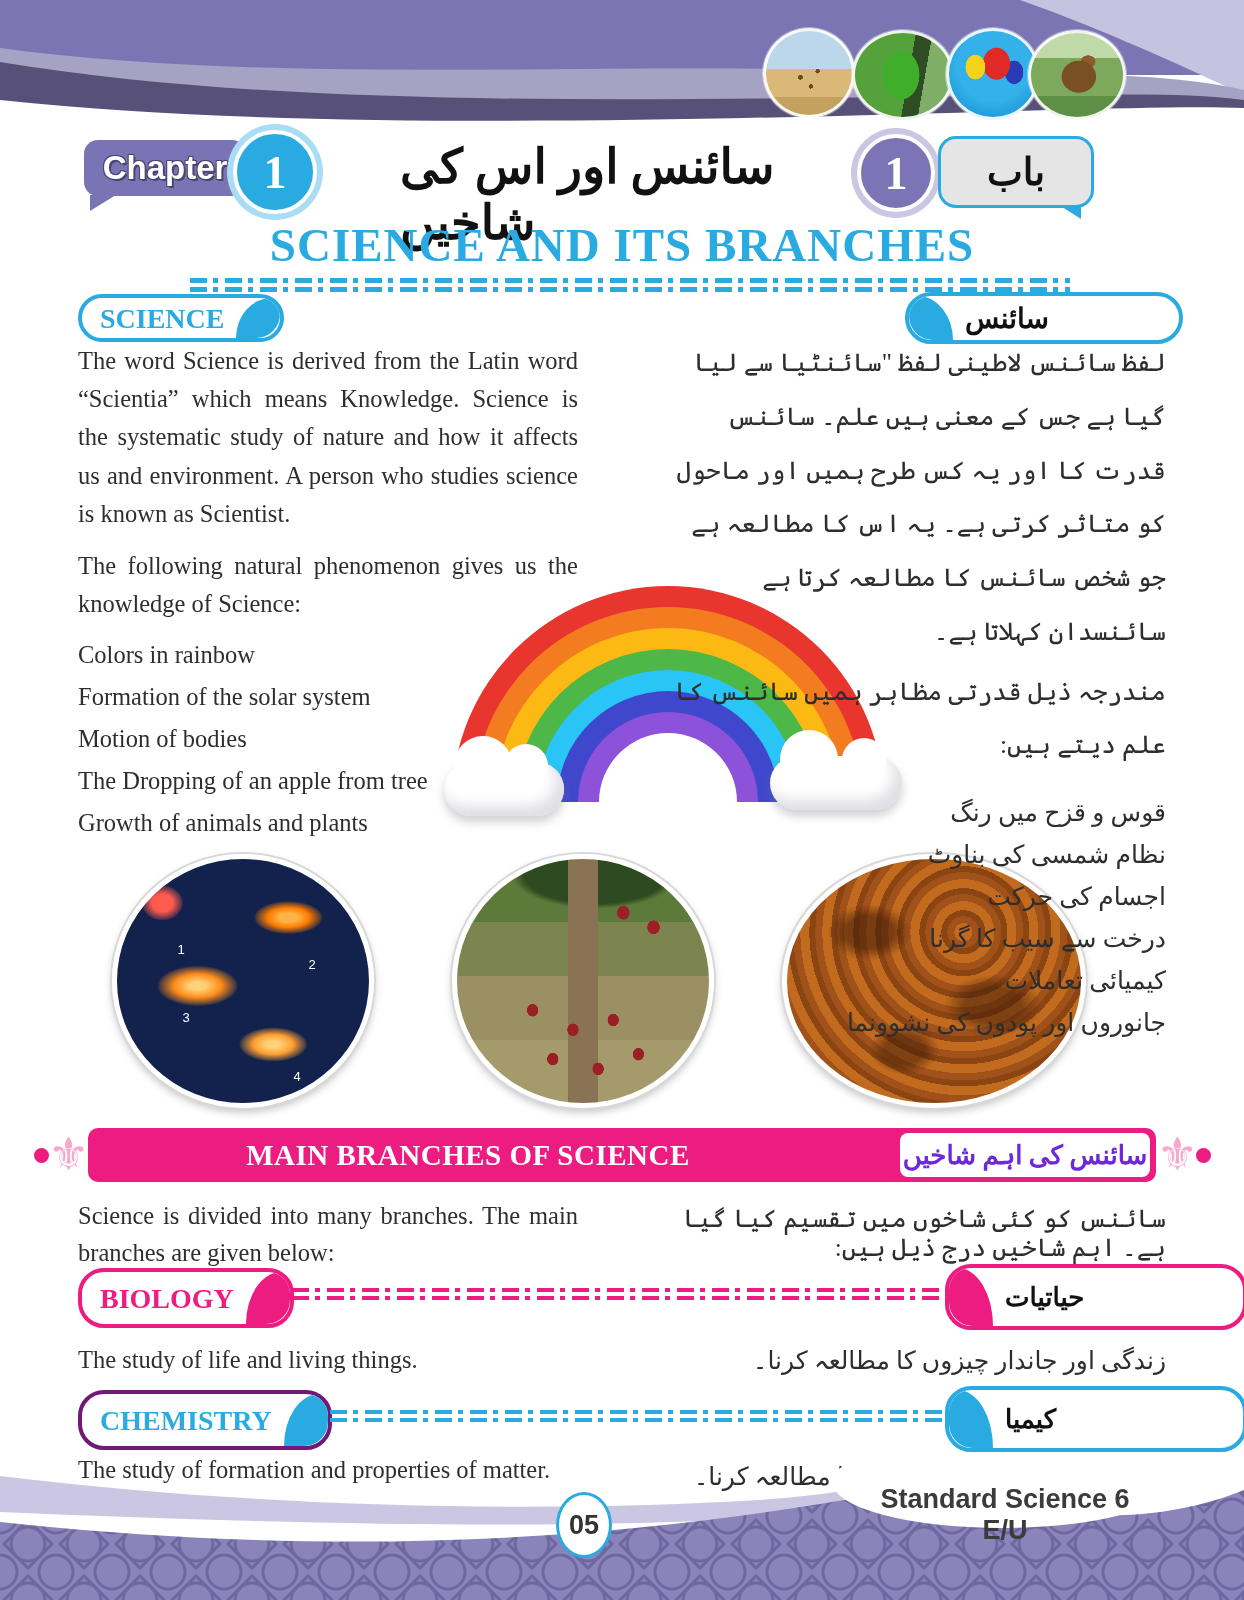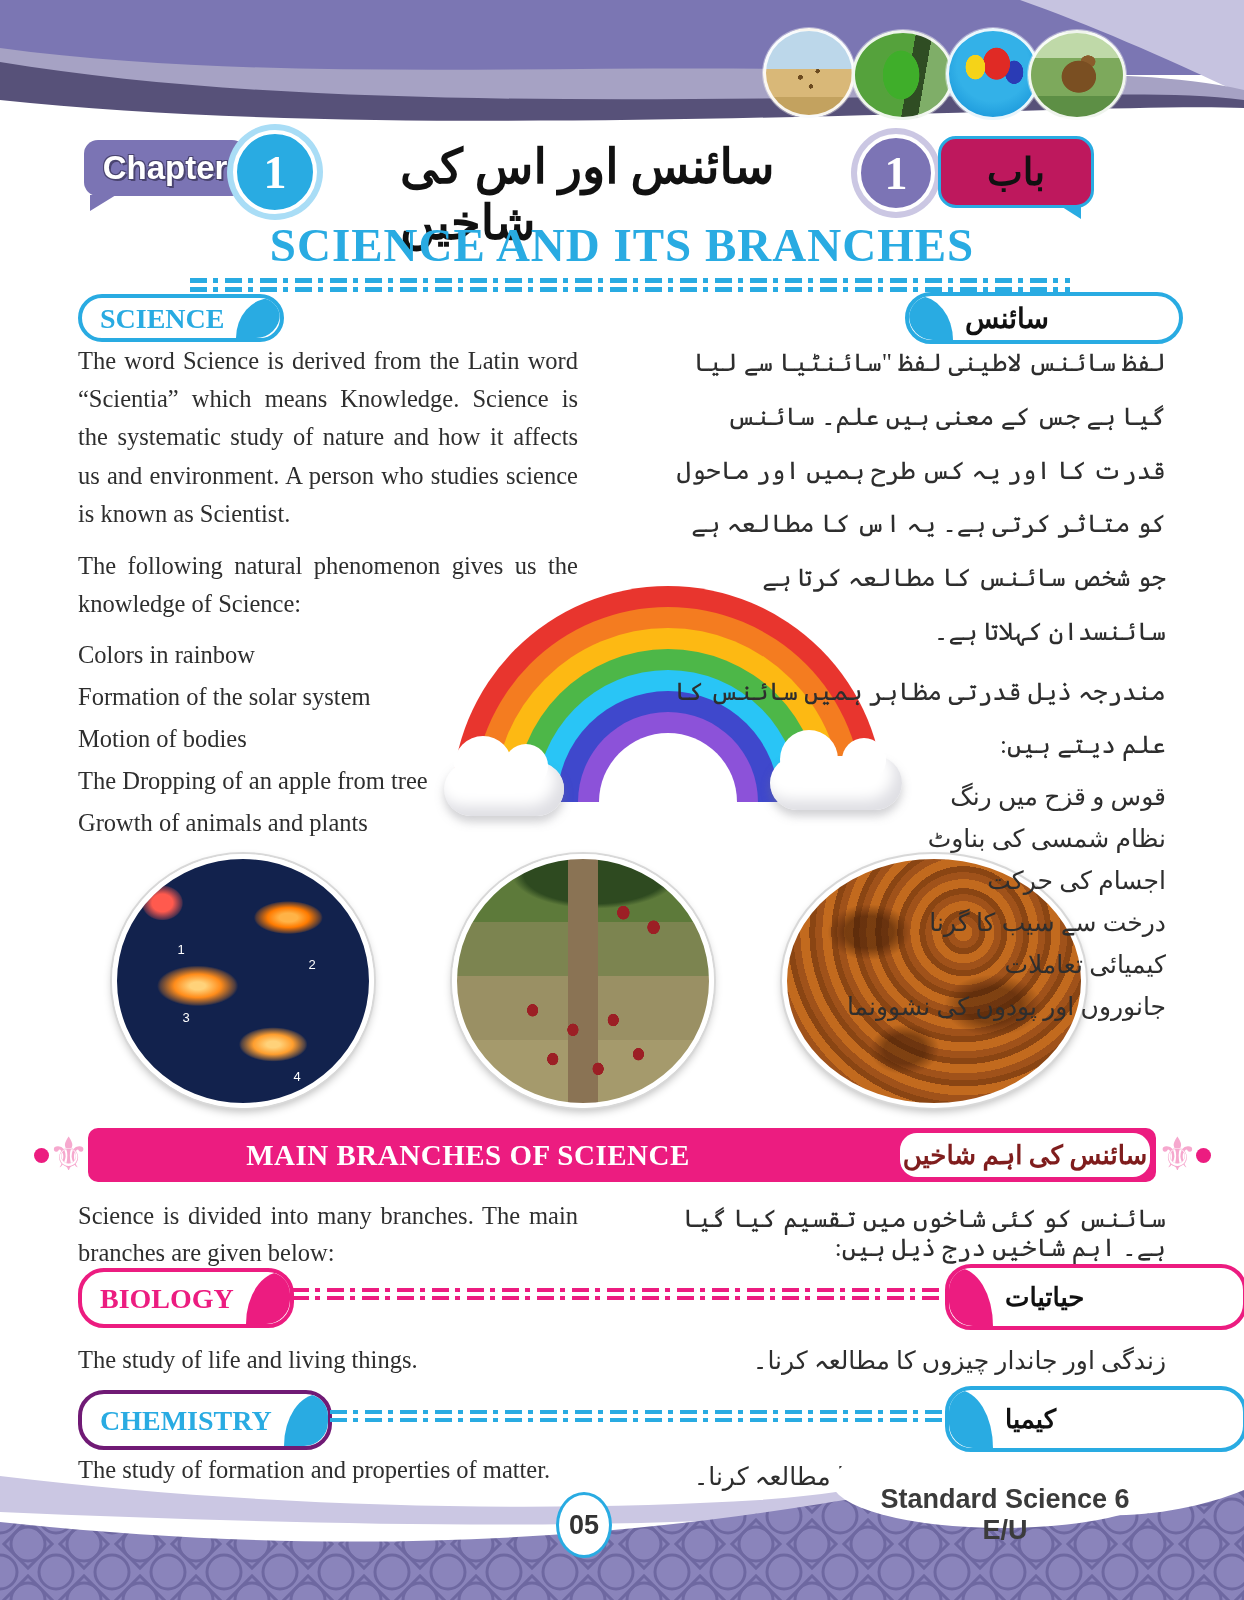--- a/index.html
+++ b/index.html
@@ -19,21 +19,21 @@
   .chapter-badge span{font-family:"Liberation Sans",sans-serif;font-weight:bold;font-size:33px;color:#fff;
         text-shadow:2px 2px 0 #4a4470,-1px -1px 0 #4a4470,1px -1px 0 #4a4470,-1px 1px 0 #4a4470;}
   .numcircle{position:absolute;border-radius:50%;display:flex;align-items:center;justify-content:center;
         font-weight:bold;color:#fff;font-size:46px;}
   .numcircle.blue{left:233px;top:130px;width:76px;height:76px;background:#29ABE2;
         border:4px solid #fff;box-shadow:0 0 0 6px #A9DDF6;}
   .numcircle.purple{left:857px;top:134px;width:70px;height:70px;background:#7C74B5;
         border:4px solid #fff;box-shadow:0 0 0 6px #CBC7E3;}
   .urdu-chapter-title{position:absolute;left:400px;top:138px;width:440px;text-align:left;
         font-size:48px;font-weight:bold;color:#111;direction:rtl;}
-  .bab-box{position:absolute;left:938px;top:136px;width:150px;height:66px;background:#be185d;
+  .bab-box{position:absolute;left:938px;top:136px;width:150px;height:66px;background:#e5e5e5;
         border:3px solid #29ABE2;border-radius:18px;display:flex;align-items:center;justify-content:center;
         font-size:38px;font-weight:bold;color:#111;direction:rtl;}
   .bab-box:after{content:"";position:absolute;right:10px;bottom:-14px;width:0;height:0;
         border-right:22px solid #29ABE2;border-bottom:14px solid transparent;}
 
   .main-title{position:absolute;left:0;top:218px;width:100%;text-align:center;
         font-size:47px;font-weight:bold;color:#29ABE2;letter-spacing:1px;}
   .dashline{height:5px;background:repeating-linear-gradient(90deg,#29ABE2 0 17px,transparent 17px 23px,#29ABE2 23px 28px,transparent 28px 35px);}
   .divider{position:absolute;left:190px;top:278px;width:880px;}
   .divider .dashline+.dashline{margin-top:4px;}
@@ -65,23 +65,23 @@
   
   .oval{position:absolute;border-radius:50%;border:5px solid #fff;
         box-shadow:0 0 0 2px #d8d8d8,0 4px 8px rgba(0,0,0,.25);overflow:hidden;}
   .sol-num{position:absolute;color:#fff;font-size:13px;font-family:"Liberation Sans",sans-serif;}
 
   
   .banner{position:absolute;left:88px;top:1128px;width:1068px;height:54px;background:#EC1C80;
           border-radius:10px;}
   .banner-title{position:absolute;left:0;top:0;width:760px;height:54px;display:flex;align-items:center;
           justify-content:center;color:#fff;font-size:29px;font-weight:bold;letter-spacing:.5px;}
-  .banner-urdu{position:absolute;right:6px;top:5px;width:250px;height:44px;background:#fff;border-radius:17px;
+  .banner-urdu{position:absolute;right:6px;top:5px;width:250px;height:44px;background:#fff;border-radius:8px;
           display:flex;align-items:center;justify-content:center;font-size:26px;font-weight:bold;
-          color:#7f1d1d;direction:rtl;}
+          color:#6d28d9;direction:rtl;}
   .flourish{position:absolute;top:1128px;width:40px;height:54px;color:#F6A8CE;font-size:46px;line-height:54px;text-align:center;}
   .flourish-dot{position:absolute;top:1148px;width:15px;height:15px;border-radius:50%;background:#EC1C80;}
 
   
   .branch-pill-en{position:absolute;left:78px;height:48px;font-size:28px;}
   .branch-pill-ur{position:absolute;left:945px;width:220px;height:52px;font-size:26px;color:#111;direction:rtl;}
   .connector{position:absolute;height:13px;}
   .connector .dashline{height:4px;}
   .connector .dashline+.dashline{margin-top:4px;}
   .branch-desc-en{position:absolute;left:78px;width:500px;font-size:24.5px;line-height:1.5;text-align:justify;}
@@ -170,21 +170,21 @@
       <div class="phen-item">Formation of the solar system</div>
       <div class="phen-item">Motion of bodies</div>
       <div class="phen-item">The Dropping of an apple from tree</div>
       <div class="phen-item">Growth of animals and plants</div>
     </div>
   </div>
 
   <div class="col-ur" style="top:336px;z-index:2;">
     <div>لفظ سائنس لاطینی لفظ "سائنٹیا سے لیا گیا ہے جس کے معنی ہیں علم۔ سائنس قدرت کا اور یہ کس طرح ہمیں اور ماحول کو متاثر کرتی ہے۔ یہ اس کا مطالعہ ہے جو شخص سائنس کا مطالعہ کرتا ہے سائنسدان کہلاتا ہے۔</div>
     <div style="margin-top:6px;">مندرجہ ذیل قدرتی مظاہر ہمیں سائنس کا علم دیتے ہیں:</div>
-    <div style="margin-top:4px;">
+    <div style="margin-top:20px;">
       <div class="phen-item">قوس و قزح میں رنگ</div>
       <div class="phen-item">نظام شمسی کی بناوٹ</div>
       <div class="phen-item">اجسام کی حرکت</div>
       <div class="phen-item">درخت سے سیب کا گرنا</div>
       <div class="phen-item">کیمیائی تعاملات</div>
       <div class="phen-item">جانوروں اور پودوں کی نشوونما</div>
     </div>
   </div>
 
   <div id="rainbow">

